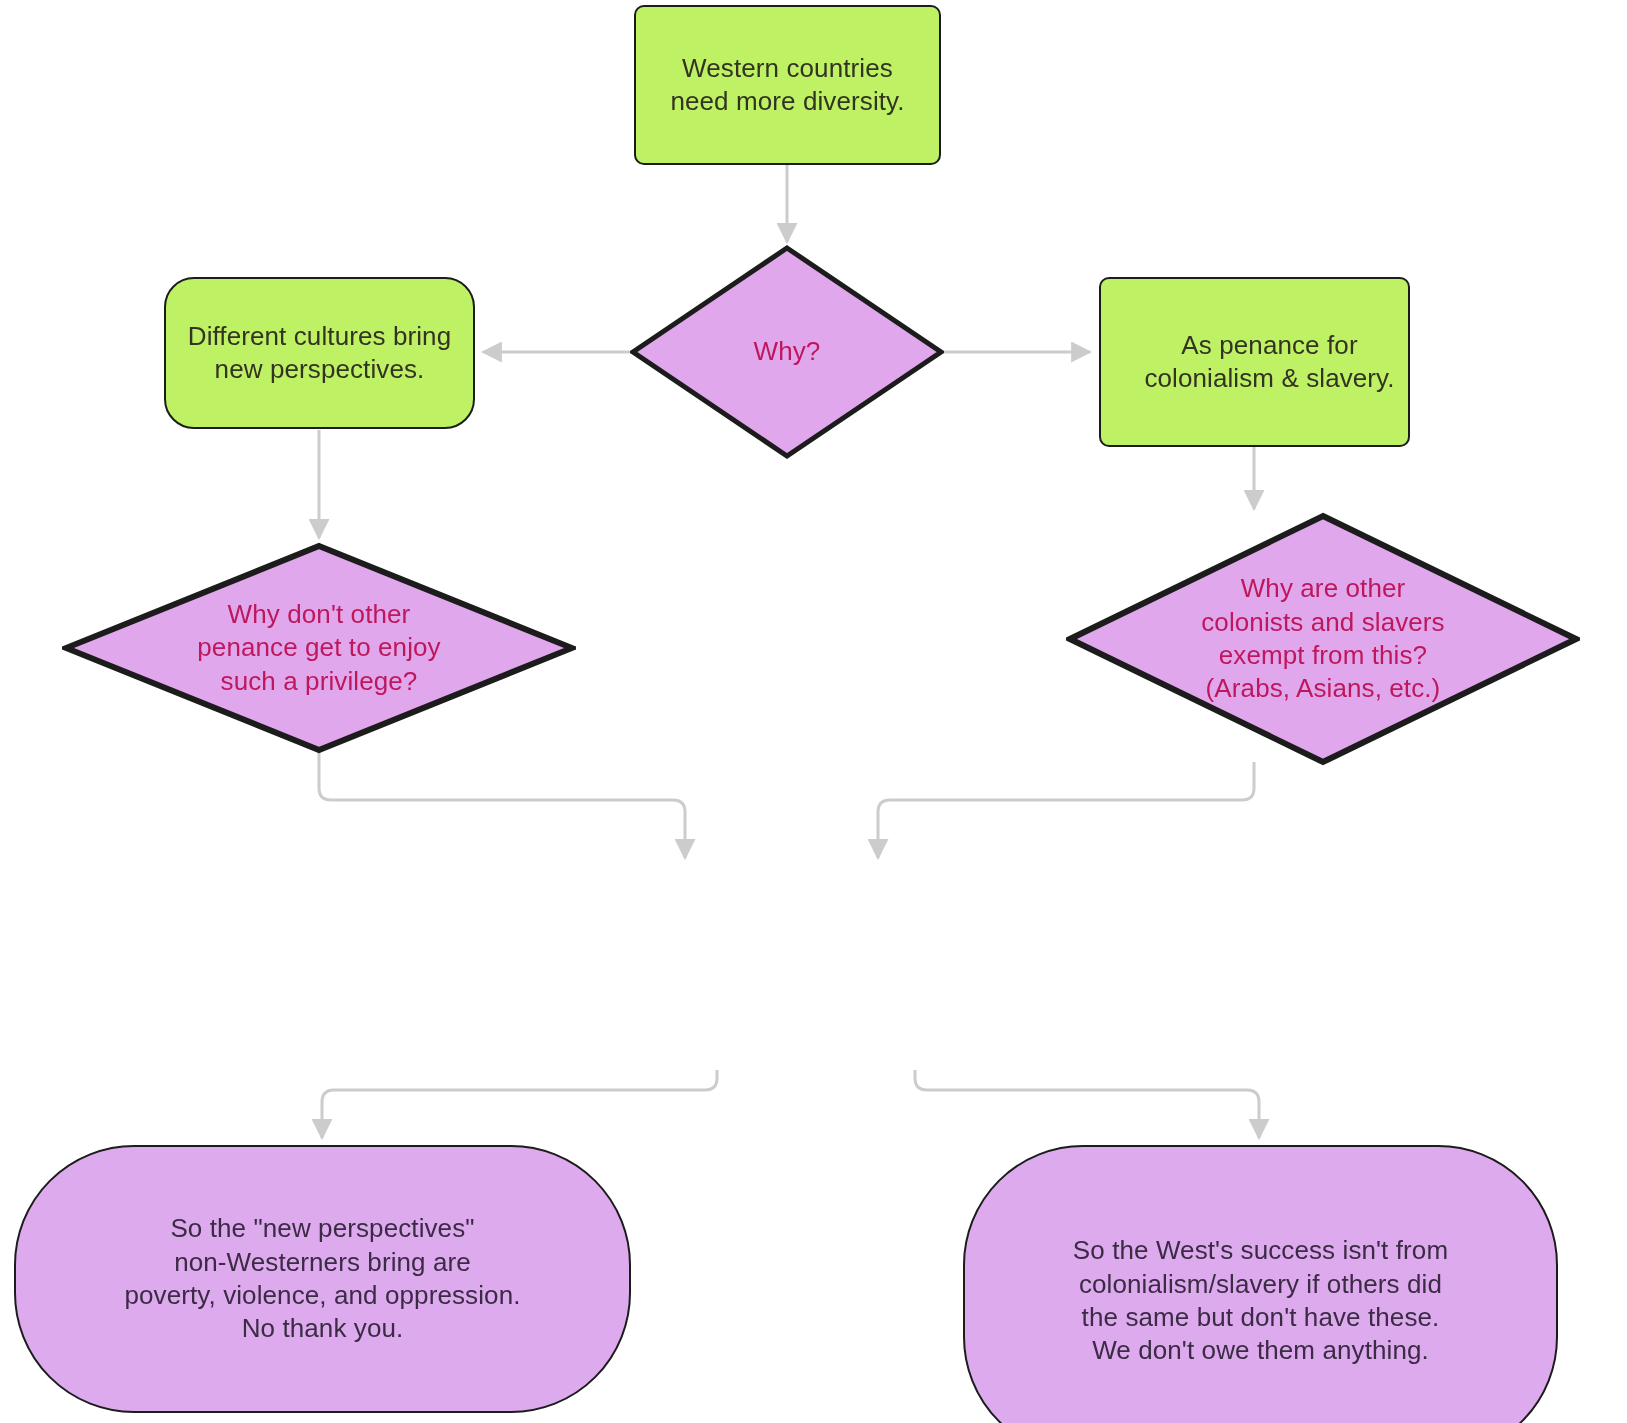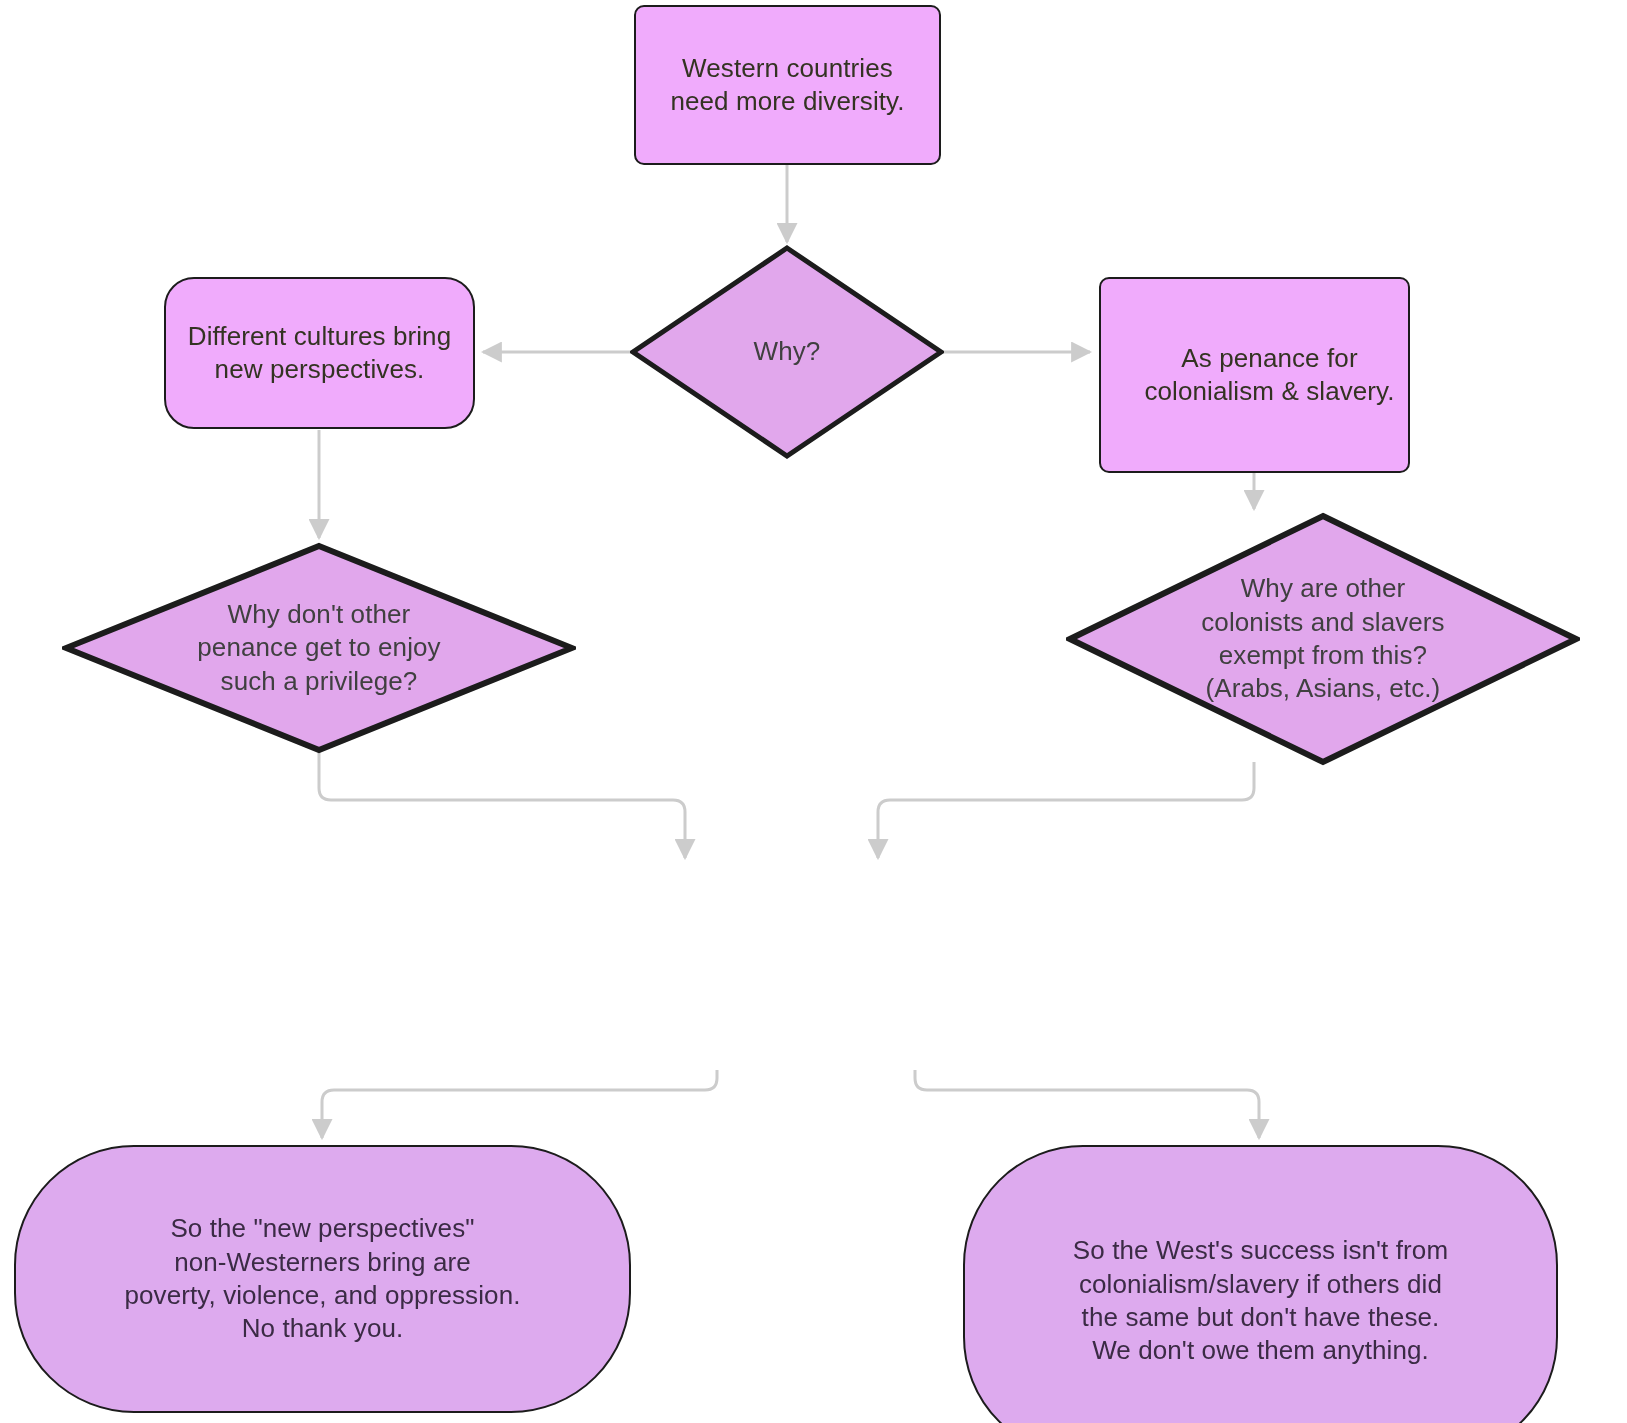--- a/index.html
+++ b/index.html
@@ -33,21 +33,21 @@
     justify-content: center;
     text-align: center;
   }
   .node-label {
     white-space: pre-line;
     line-height: 1.28;
     letter-spacing: 0.1px;
   }
   
   .node-rect {
-    background: #f0abfc;
+    background: #bef264;
     border: 2.5px solid #1c1c1c;
     border-radius: 10px;
     color: #333322;
     font-size: 26px;
   }
   
   .node-stadium {
     background: #ddaaee;
     border: 2.5px solid #1c1c1c;
     border-radius: 120px;
@@ -61,21 +61,21 @@
   }
   .node-diamond svg {
     position: absolute;
     left: 0; top: 0;
     width: 100%;
     height: 100%;
   }
   .node-diamond .node-label {
     position: relative;
     z-index: 2;
-    color: #404040;
+    color: #be185d;
     font-size: 26px;
   }
 </style>
 </head>
 <body>
 
 <div id="flow-root">
 
   <svg class="edge-layer" viewBox="0 0 1627 1423" width="1627" height="1423">
     <defs>
@@ -115,21 +115,21 @@
       <polygon points="157,3 311,107 157,211 3,107" fill="#e1a7ec" stroke="#1c1c1c" stroke-width="5" stroke-linejoin="miter"></polygon>
     </svg>
     <div class="node-label">Why?</div>
   </div>
 
   <div class="node node-rect" style="left:164px; top:277px; width:311px; height:152px;border-radius:30px;">
     <div class="node-label">Different cultures bring
 new perspectives.</div>
   </div>
 
-  <div class="node node-rect" style="left:1099px; top:277px; width:311px; height:196px;padding-left:30px;">
+  <div class="node node-rect" style="left:1099px; top:277px; width:311px; height:170px;padding-left:30px;">
     <div class="node-label">As penance for
 colonialism &amp; slavery.</div>
   </div>
 
   <div class="node node-diamond" style="left:62px; top:542px; width:514px; height:212px;">
     <svg viewBox="0 0 514 212" preserveAspectRatio="none">
       <polygon points="257,4 510,106 257,208 4,106" fill="#e1a7ec" stroke="#1c1c1c" stroke-width="6" stroke-linejoin="miter"></polygon>
     </svg>
     <div class="node-label">Why don't other
 penance get to enjoy

